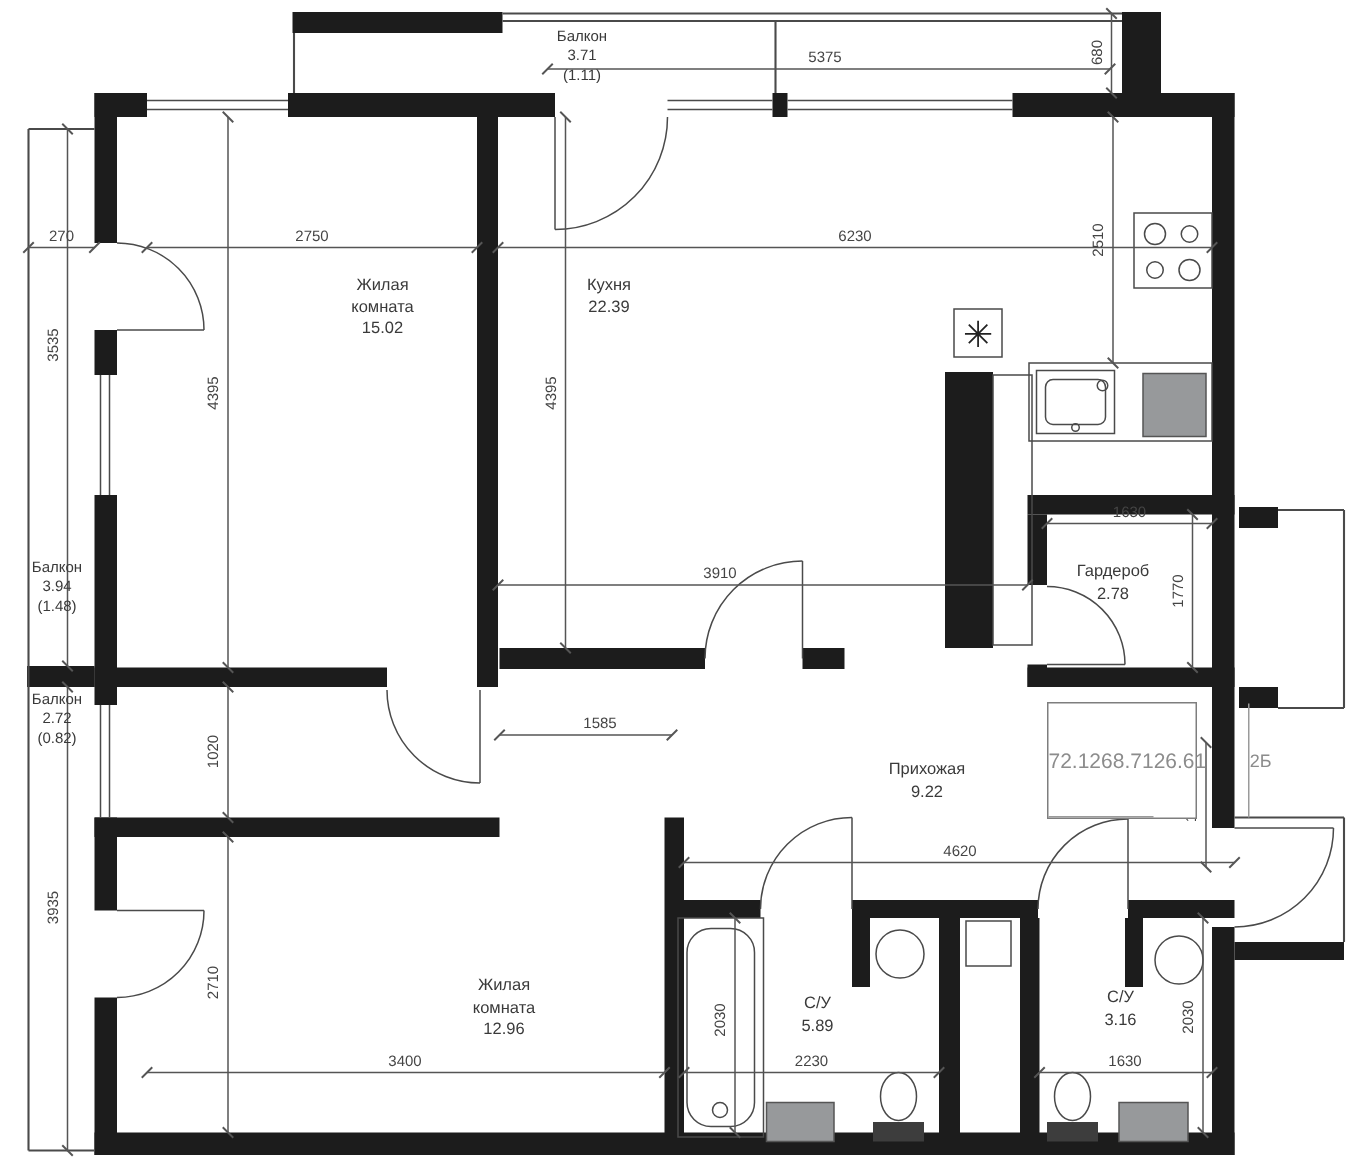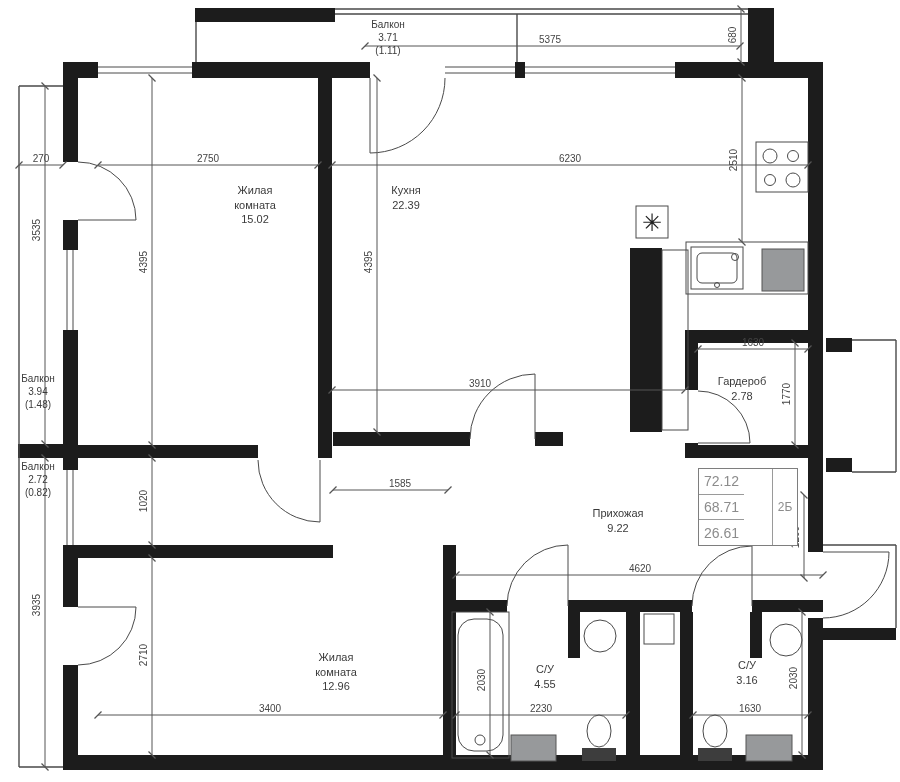--- a/index.html
+++ b/index.html
@@ -7,21 +7,21 @@
   .plan{position:relative;width:900px;height:782px;background:#fff;overflow:hidden;}
   .plan svg{position:absolute;left:0;top:0;}
   .room{position:absolute;transform:translateX(-50%);text-align:center;
         font-size:11px;line-height:1.32;color:#3a3a3a;}
   .room.sm{font-size:10px;line-height:1.3;}
   .dim{position:absolute;font-size:10px;color:#454545;white-space:nowrap;
        transform:translate(-50%,-50%);}
   .dim.v{transform:translate(-50%,-50%) rotate(-90deg);}
   .stats{position:absolute;left:698px;top:468px;width:100px;height:78px;
          border:1px solid #7e7e7e;display:flex;background:#fff;color:#8c8c8c;box-sizing:border-box;}
-  .stats .col{flex:1;display:flex;flex-direction:column;}
+  .stats .col{flex:1;display:flex;flex-direction:row;}
   .stats .cell{flex:1;display:flex;align-items:center;justify-content:center;
                font-size:14px;border-bottom:1px solid #9a9a9a;}
   .stats .cell:last-child{border-bottom:none;}
   .stats .type{width:24px;border-left:1px solid #9a9a9a;display:flex;
                align-items:center;justify-content:center;font-size:12px;margin-left:28px;}
 </style>
 </head>
 <body>
 
 <div class="plan">
@@ -236,21 +236,21 @@
 <div class="room" style="left:618px;top:506px;width:80px">
   <div>Прихожая</div>
   <div>9.22</div>
 </div>
 <div class="room" style="left:336px;top:650px;width:64px">
   <div>Жилая комната</div>
   <div>12.96</div>
 </div>
 <div class="room" style="left:545px;top:662px;width:50px">
   <div>С/У</div>
-  <div>4.55</div>
+  <div>5.89</div>
 </div>
 <div class="room" style="left:747px;top:658px;width:50px">
   <div>С/У</div>
   <div>3.16</div>
 </div>
 
 <div class="dim" style="left:550px;top:39px">5375</div>
 <div class="dim v" style="left:732px;top:35px">680</div>
 <div class="dim" style="left:41px;top:158px">270</div>
 <div class="dim" style="left:208px;top:158px">2750</div>

